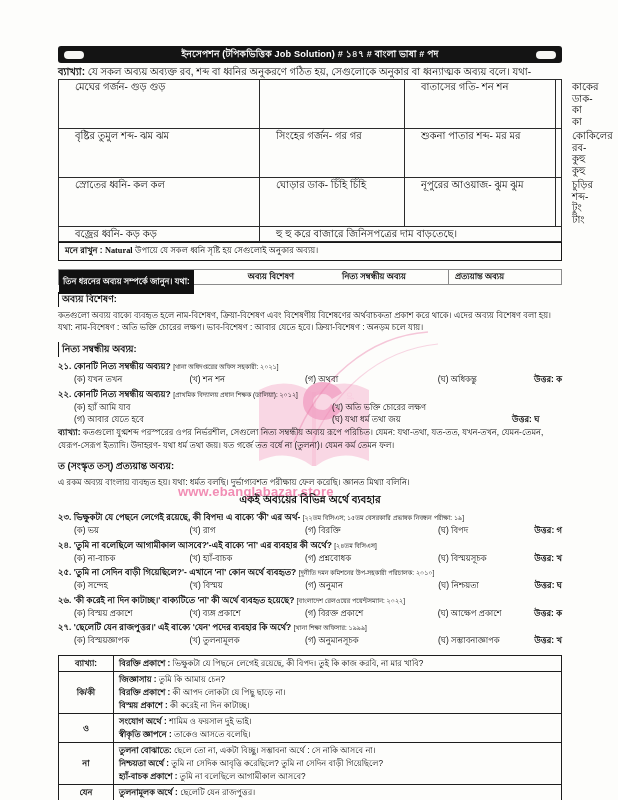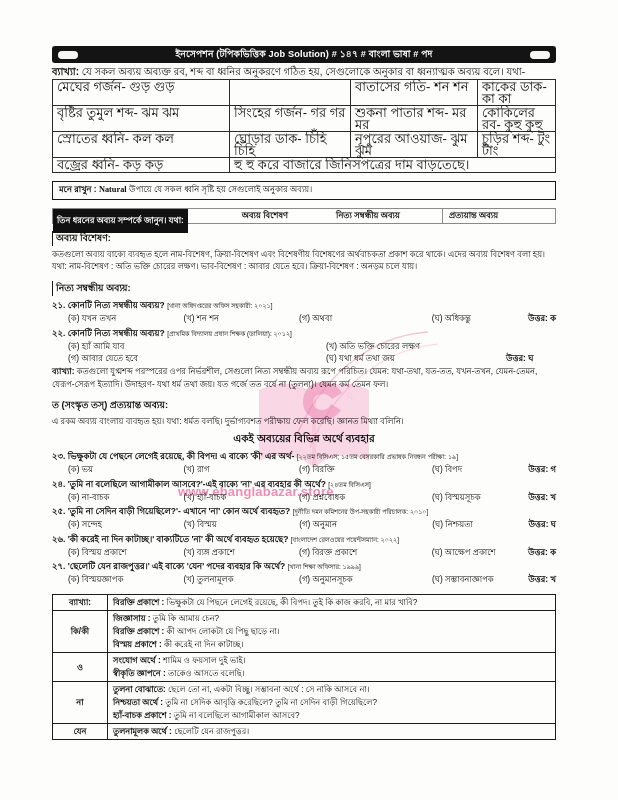--- a/index.html
+++ b/index.html
@@ -16,21 +16,21 @@
     overflow: hidden;
   }
   .page {
     position: absolute;
     left: 0; top: 0;
     width: 618px; height: 800px;
     background: #fdfdfb;
   }
   .sheet {
     position: absolute;
-    left: 52px;
+    left: 58px;
     top: 46px;
     width: 504px;
   }
 
   
   .titlebar {
     position: relative;
     height: 17px;
     background: #141414;
     border-radius: 3px;
@@ -71,23 +71,23 @@
   }
 
   
   table.grid {
     border-collapse: collapse;
     width: 100%;
     table-layout: fixed;
   }
   table.grid td {
     border: 0.8px solid #2a2a2a;
-    font-size: 13px;
+    font-size: 10px;
     line-height: 11.5px;
-    padding: 1px 4px;
+    padding: 1px 16px;
     vertical-align: top;
   }
   .onoma td { border: none; }
   .onoma {
     border: 0.9px solid #242424;
   }
   .onoma td {
     padding: 0.5px 5px;
     font-size: 8.1px;
     line-height: 11.6px;
@@ -96,21 +96,21 @@
     border-left: 0.8px solid #3a3a3a;
   }
   .onoma tr.spanrow td {
     border-left: 0.8px solid #3a3a3a;
   }
 
   .memobox {
     border: 1.1px solid #171717;
     padding: 1.5px 6px;
     font-size: 8.3px;
-    margin-top: 8px;
+    margin-top: 0;
   }
   .memobox .serif { font-family: "Liberation Serif", serif; }
 
   
   .typestrip {
     display: flex;
     align-items: stretch;
     margin-top: 8px;
     border: 0.8px solid #8a8a8a;
     height: 14px;

